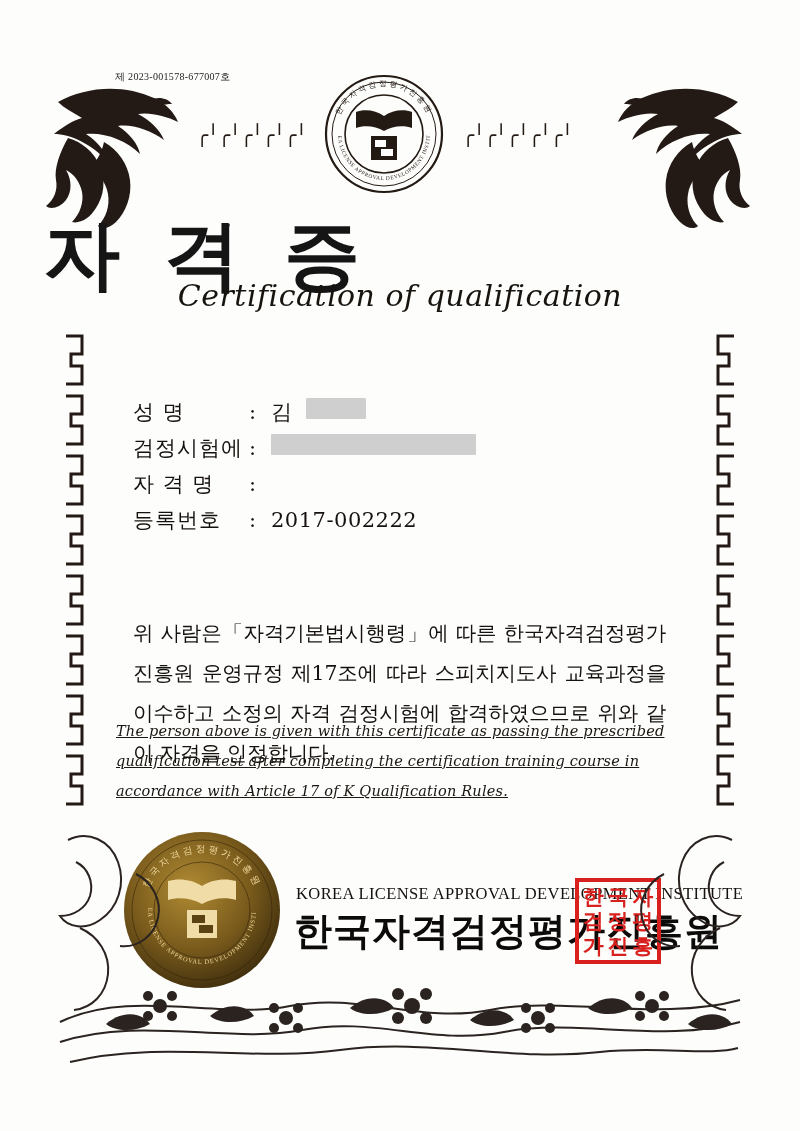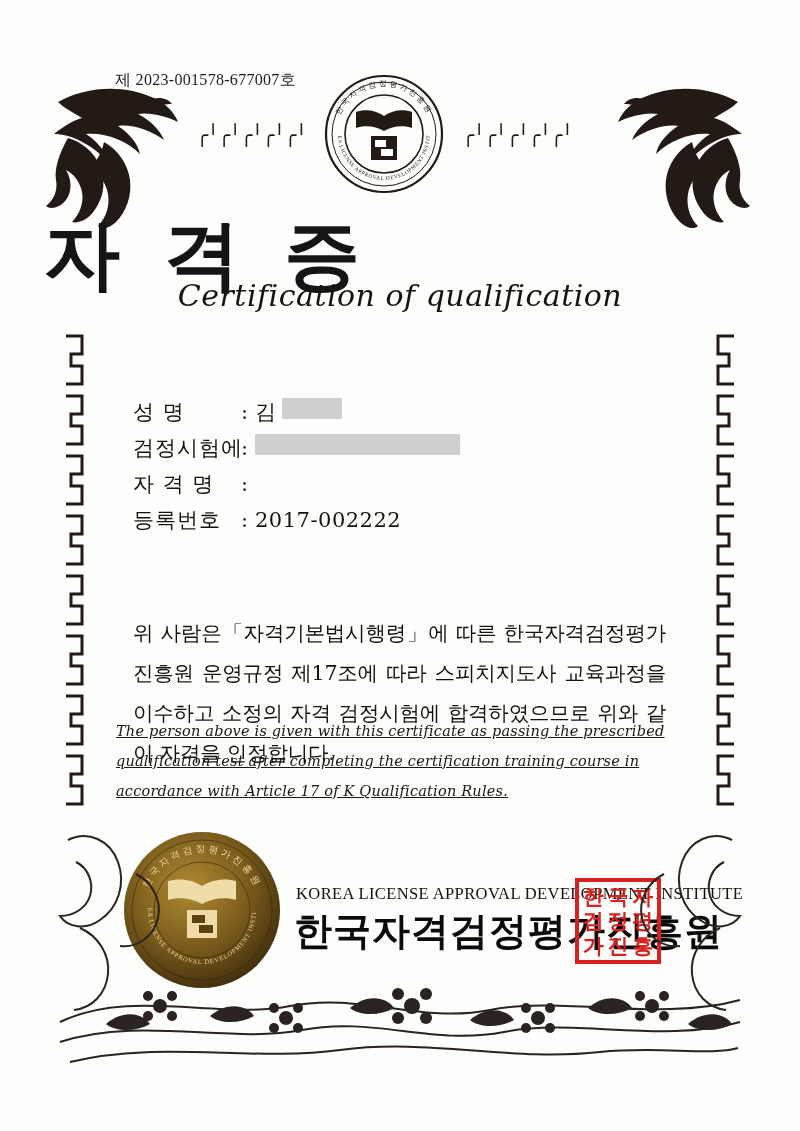--- a/index.html
+++ b/index.html
@@ -60,21 +60,21 @@
     height: 270px;
     color: #2a2320;
   }
   .bottom-band svg { display:block; width:100%; height:100%; }
 
   
   .doc-number {
     position: absolute;
     left: 115px;
     top: 70px;
-    font-size: 16px;
+    font-size: 10px;
     letter-spacing: 0.3px;
     font-family: "Liberation Serif", serif;
     color: #1d1d1d;
   }
 
   .top-emblem {
     position: absolute;
     left: 322px;
     top: 72px;
     width: 124px;
@@ -117,20 +117,21 @@
     top: 398px;
     width: 520px;
   }
   .field-row {
     display: flex;
     align-items: baseline;
     height: 36px;
     font-size: 21px;
     font-family: "DejaVu Serif", serif;
     color: #15110e;
+    gap: 8px;
   }
   .field-label {
     width: 108px;
     letter-spacing: 1px;
     white-space: nowrap;
   }
   .field-colon { width: 14px; }
   .field-value {
     letter-spacing: 0.5px;
     white-space: nowrap;

